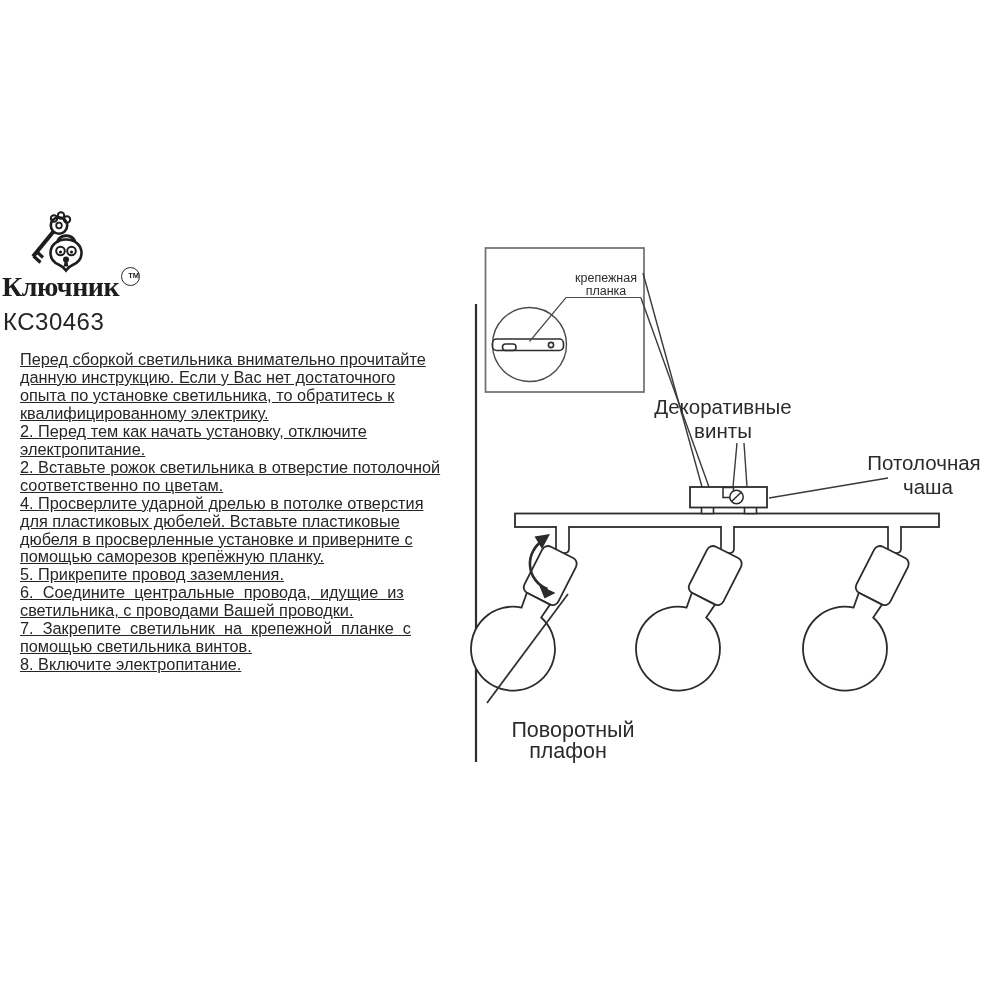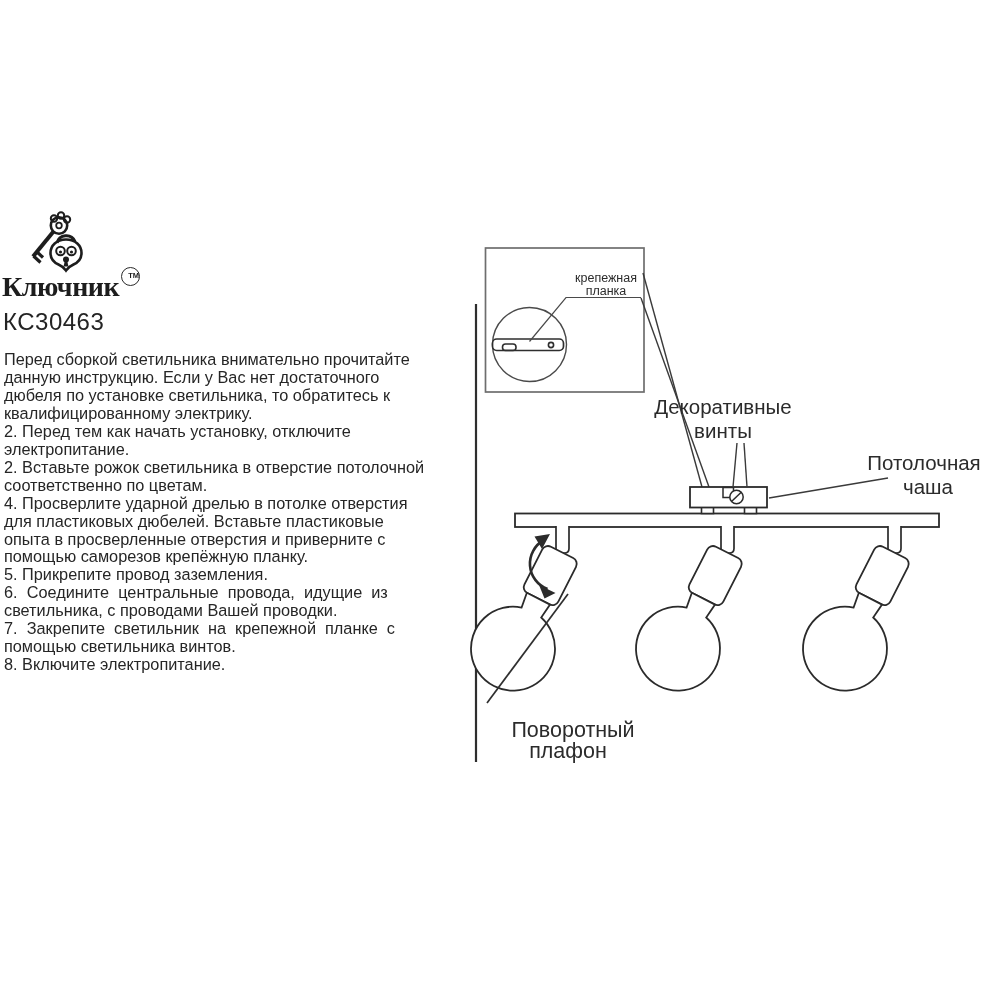--- a/index.html
+++ b/index.html
@@ -19,22 +19,22 @@
     display:inline-block;width:17px;height:17px;border:1.4px solid #2b2b2b;
     border-radius:50%;font-family:"Liberation Sans",sans-serif;font-size:7.5px;
     font-weight:700;line-height:16px;text-align:right;vertical-align:top;
     position:relative;top:-4px;left:2px;letter-spacing:0;
   }
   .model-number{
     position:absolute;left:3px;top:308px;
     font-size:24px;color:#242424;letter-spacing:0.5px;
   }
   .instructions{
-    position:absolute;left:4px;top:351px;width:470px;
-    font-size:16.3px;line-height:17.95px;color:#262626;
+    position:absolute;left:20px;top:351px;width:470px;
+    font-size:16.3px;line-height:17.95px;color:#262626;text-decoration:underline;
   }
   .iline{white-space:pre-wrap;}
   .diagram-svg{position:absolute;left:0;top:0;}
   .dlabel{
     font-family:"Liberation Sans",sans-serif;fill:#2b2b2b;
   }
 </style>
 </head>
 <body>
 
@@ -71,29 +71,29 @@
   <div class="brand-line">
     <span>Ключник</span><span class="tm-badge">TM</span>
   </div>
 
   <div class="model-number">КС30463</div>
 
   <div class="instructions">
 
   <div class="iline">Перед сборкой светильника внимательно прочитайте</div>
       <div class="iline">данную инструкцию. Если у Вас нет достаточного</div>
-      <div class="iline">дюбеля по установке светильника, то обратитесь к</div>
+      <div class="iline">опыта по установке светильника, то обратитесь к</div>
       <div class="iline">квалифицированному электрику.</div>
       <div class="iline">2. Перед тем как начать установку, отключите</div>
       <div class="iline">электропитание.</div>
       <div class="iline">2. Вставьте рожок светильника в отверстие потолочной</div>
       <div class="iline">соответственно по цветам.</div>
       <div class="iline">4. Просверлите ударной дрелью в потолке отверстия</div>
       <div class="iline">для пластиковых дюбелей. Вставьте пластиковые</div>
-      <div class="iline">опыта в просверленные отверстия и приверните с</div>
+      <div class="iline">дюбеля в просверленные установке и приверните с</div>
       <div class="iline">помощью саморезов крепёжную планку.</div>
       <div class="iline">5. Прикрепите провод заземления.</div>
       <div class="iline">6.  Соедините  центральные  провода,  идущие  из</div>
       <div class="iline">светильника, с проводами Вашей проводки.</div>
       <div class="iline">7.  Закрепите  светильник  на  крепежной  планке  с</div>
       <div class="iline">помощью светильника винтов.</div>
       <div class="iline">8. Включите электропитание.</div>
     </div>
 
   <svg class="diagram-svg" width="1000" height="1000" viewBox="0 0 1000 1000">

